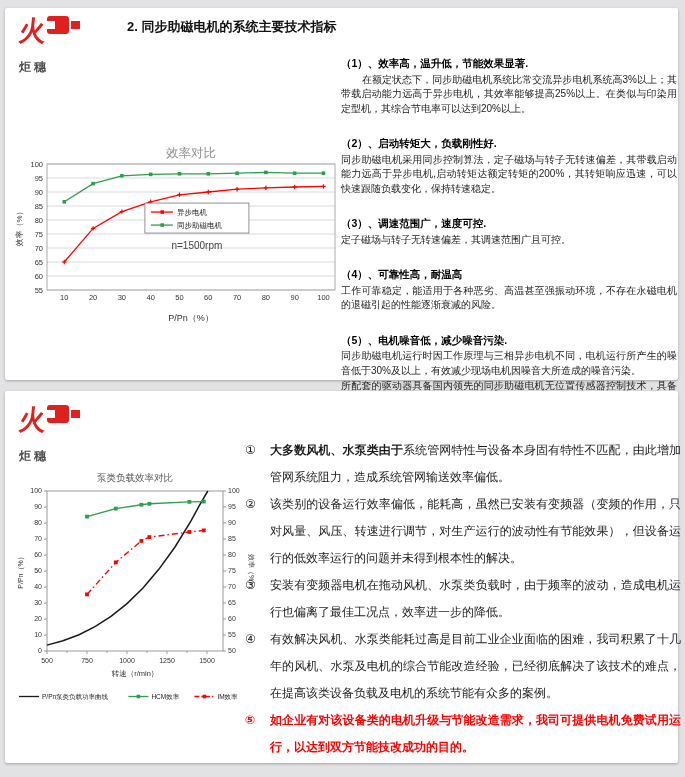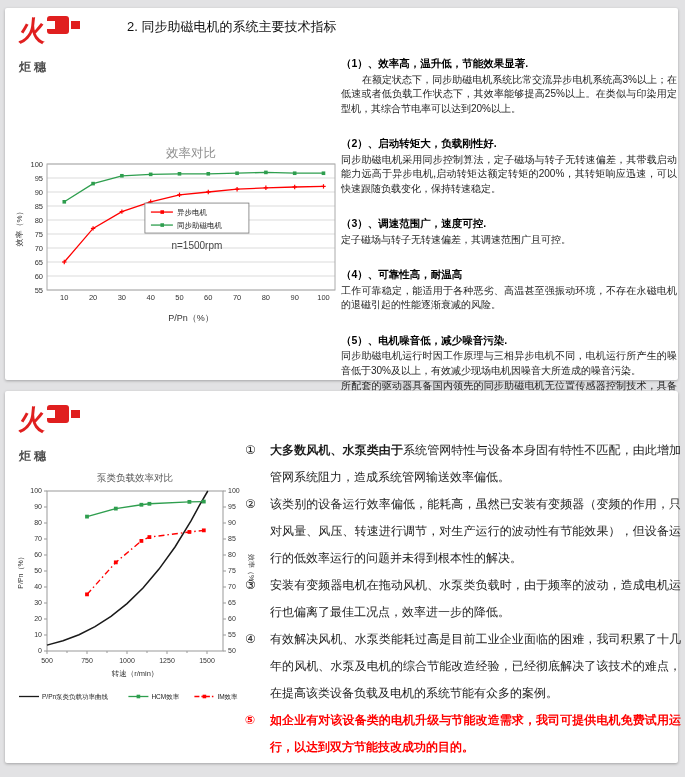--- a/index.html
+++ b/index.html
@@ -18,21 +18,21 @@
 
   .logo{position:absolute;left:14px;top:6px;width:70px;}
   .logo-art{display:flex;align-items:center;height:34px;}
   .flame{color:#e01f1f;font-size:27px;font-weight:bold;line-height:30px;transform:skewX(-6deg);}
   .blockwrap{position:relative;width:34px;height:24px;margin-left:1px;margin-top:-6px;}
   .bigblock{position:absolute;left:0;top:0;width:22px;height:18px;background:#e01f1f;border-radius:3px;}
   .notch{position:absolute;left:0;top:5px;width:8px;height:8px;background:#fff;}
   .sideblock{position:absolute;left:24px;top:5px;width:9px;height:8px;background:#e01f1f;}
   .logo-text{font-size:12px;font-weight:bold;color:#4a4a4a;letter-spacing:3px;margin-top:11px;}
 
-  .panel-title{position:absolute;font-weight:normal;font-size:13px;color:#111;}
+  .panel-title{position:absolute;font-weight:bold;font-size:13px;color:#111;}
   #panel1 .panel-title{left:122px;top:10px;}
   #panel2 .panel-title{left:130px;top:28px;}
 
   .textcol1{position:absolute;left:336px;top:28px;width:336px;font-size:10px;line-height:14.5px;}
   .sec-h{font-weight:bold;font-size:10.5px;margin:20px 0 2px 0;color:#000;}
   .sec-b{margin:0 0 1px 0;color:#1c1c1c;text-align:justify;}
   .sec-b.indent{text-indent:21px;}
 
   .textcol2{position:absolute;left:240px;top:46px;width:436px;font-size:12px;line-height:27px;}
   .item{position:relative;padding-left:25px;text-align:justify;}
@@ -134,21 +134,21 @@
         <rect x="147.42000000000002" y="66.26" width="3.6" height="3.6" fill="#ff0000"></rect>
         <text x="163.92000000000002" y="70.86" font-size="7.5" fill="#222" text-anchor="start">异步电机</text>
         <line x1="137.92000000000002" y1="81.06" x2="159.92000000000002" y2="81.06" stroke="#2e9e4e" stroke-width="1.3"></line>
         <rect x="147.42000000000002" y="79.26" width="3.6" height="3.6" fill="#2e9e4e"></rect>
         <text x="163.92000000000002" y="83.86" font-size="7.5" fill="#222" text-anchor="start">同步助磁电机</text>
         <text x="183.92000000000002" y="105.06" font-size="10" fill="#444" text-anchor="middle" font-family="&quot;DejaVu Sans Mono&quot;,monospace">n=1500rpm</text>
       </svg></div>
 
   <div class="textcol1">
     <div class="sec-h">（1）、效率高，温升低，节能效果显著.</div>
-    <div class="sec-b indent">在额定状态下，同步助磁电机系统比常交流异步电机系统高3%以上；在低速或者低负载工作状态下，其效率能够提高25%以上。在类似与印染用定型机，其综合节电率可以达到20%以上。</div>
+    <div class="sec-b indent">在额定状态下，同步助磁电机系统比常交流异步电机系统高3%以上；其带载启动能力远高于异步电机，其效率能够提高25%以上。在类似与印染用定型机，其综合节电率可以达到20%以上。</div>
     <div class="sec-h">（2）、启动转矩大，负载刚性好.</div>
     <div class="sec-b">同步助磁电机采用同步控制算法，定子磁场与转子无转速偏差，其带载启动能力远高于异步电机,启动转矩达额定转矩的200%，其转矩响应迅速，可以快速跟随负载变化，保持转速稳定。</div>
     <div class="sec-h">（3）、调速范围广，速度可控.</div>
     <div class="sec-b">定子磁场与转子无转速偏差，其调速范围广且可控。</div>
     <div class="sec-h">（4）、可靠性高，耐温高</div>
     <div class="sec-b">工作可靠稳定，能适用于各种恶劣、高温甚至强振动环境，不存在永磁电机的退磁引起的性能逐渐衰减的风险。</div>
     <div class="sec-h">（5）、电机噪音低，减少噪音污染.</div>
     <div class="sec-b">同步助磁电机运行时因工作原理与三相异步电机不同，电机运行所产生的噪音低于30%及以上，有效减少现场电机因噪音大所造成的噪音污染。</div>
     <div class="sec-b">所配套的驱动器具备国内领先的同步助磁电机无位置传感器控制技术，具备了全面的保护功能（过压、欠压、过流、短路、过载等）。</div>
   </div>

